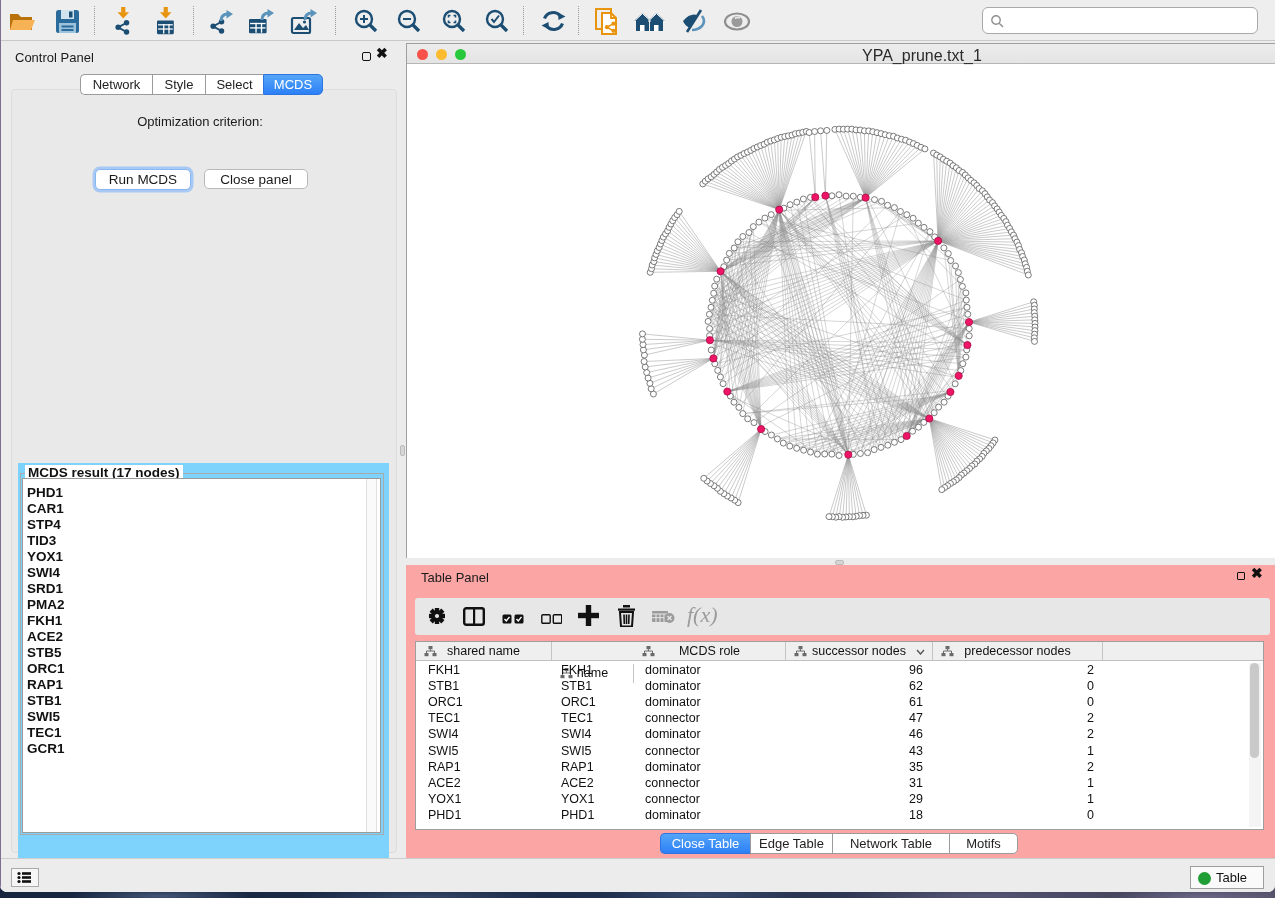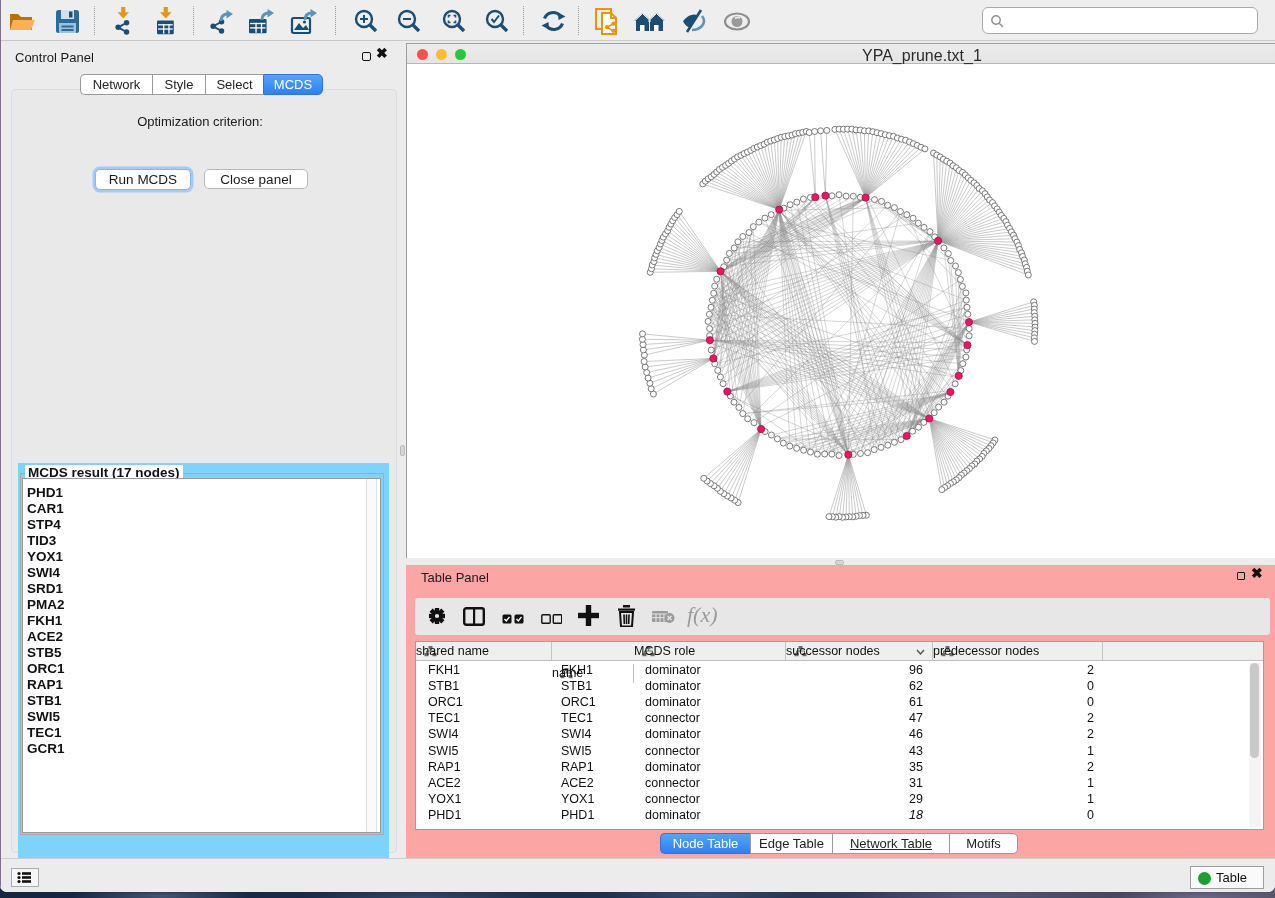--- a/index.html
+++ b/index.html
@@ -51,21 +51,21 @@
 #hsplit-handle { position:absolute; left:835px; top:560px; width:9px; height:5px; background:#d6d6d6; border:1px solid #bcbcbc; border-radius:2px; }
 
 #tp { position:absolute; left:406px; top:565px; width:869px; height:293px; background:#fca5a5; }
 #tp-title { position:absolute; left:15px; top:5px; font-size:13px; color:#1a1a1a; }
 #tp-float { position:absolute; left:831px; top:7px; width:8px; height:8px; border:1.5px solid #111; border-radius:1px; }
 #tp-close { position:absolute; left:845px; top:0px; font-size:14px; font-weight:bold; color:#111; }
 #tp-toolbar { position:absolute; left:9px; top:33px; width:855px; height:37px; background:#e7e7e7; border-radius:3px; }
 #tp-table { position:absolute; left:9px; top:76px; width:849px; height:189px; background:#fff; border:1px solid #9e9e9e; }
 #tp-thead { position:absolute; left:0; top:0; width:847px; height:19px; background:#efefef; border-bottom:1px solid #c0c0c0; }
 .th { position:absolute; top:0; height:19px; border-right:1px solid #c4c4c4; font-size:12.5px; color:#111; }
-.th .lbl { position:absolute; top:2px; width:100%; }
+.th .lbl { position:absolute; top:2px; width:100%; text-align:center; }
 .th svg.colicon { position:absolute; left:8px; top:4px; }
 .tr { position:absolute; left:0; width:847px; height:16.2px; font-size:12.5px; color:#111; }
 .td { position:absolute; top:0px; }
 .num { text-align:right; }
 #tp-sb { position:absolute; right:2px; top:21px; width:12px; height:164px; background:#f4f4f4; }
 #tp-sb .thumb { position:absolute; left:1px; top:0px; width:9px; height:95px; background:#c9c9c9; border-radius:5px; }
 #tp-tabs { position:absolute; left:254px; top:268px; height:21px; display:flex; }
 
 #statusbar { position:absolute; left:0px; top:858px; width:1275px; height:34px; background:#ececec; border-top:1px solid #cdcdcd; }
 #sb-btn { position:absolute; left:11px; top:9px; width:28px; height:19px; background:#f6f6f6; border:1px solid #ababab; }
@@ -1217,31 +1217,31 @@
           <span class="td" style="left:12px;">YOX1</span>
           <span class="td" style="left:145px;">YOX1</span>
           <span class="td" style="left:229px;">connector</span>
           <span class="td num" style="left:420px;width:87px;">29</span>
           <span class="td num" style="left:600px;width:78px;">1</span>
         </div>
         <div class="tr" style="top:166.3px;">
           <span class="td" style="left:12px;">PHD1</span>
           <span class="td" style="left:145px;">PHD1</span>
           <span class="td" style="left:229px;">dominator</span>
-          <span class="td num" style="left:420px;width:87px;font-style:italic;">18</span>
+          <span class="td num" style="left:420px;width:87px;">18</span>
           <span class="td num" style="left:600px;width:78px;">0</span>
         </div>
         <div id="tp-sb">
           <div class="thumb"></div>
         </div>
       </div>
     <div id="tp-tabs">
-      <div class="tab first sel" style="width:90px;">Node Table</div>
+      <div class="tab first sel" style="width:90px;">Close Table</div>
       <div class="tab" style="width:82px;">Edge Table</div>
-      <div class="tab" style="width:117px;text-decoration:underline;">Network Table</div>
+      <div class="tab" style="width:117px;">Network Table</div>
       <div class="tab last" style="width:69px;">Motifs</div>
     </div>
   </div>
   <div id="statusbar">
     <div id="sb-btn"><svg width="26" height="17" viewBox="0 0 26 17">
           <g fill="#111">
             <circle cx="7" cy="4.5" r="1.6"></circle>
             <circle cx="7" cy="8.5" r="1.6"></circle>
             <circle cx="7" cy="12.5" r="1.6"></circle>
             <rect x="10" y="3.2" width="9" height="2.6"></rect>

